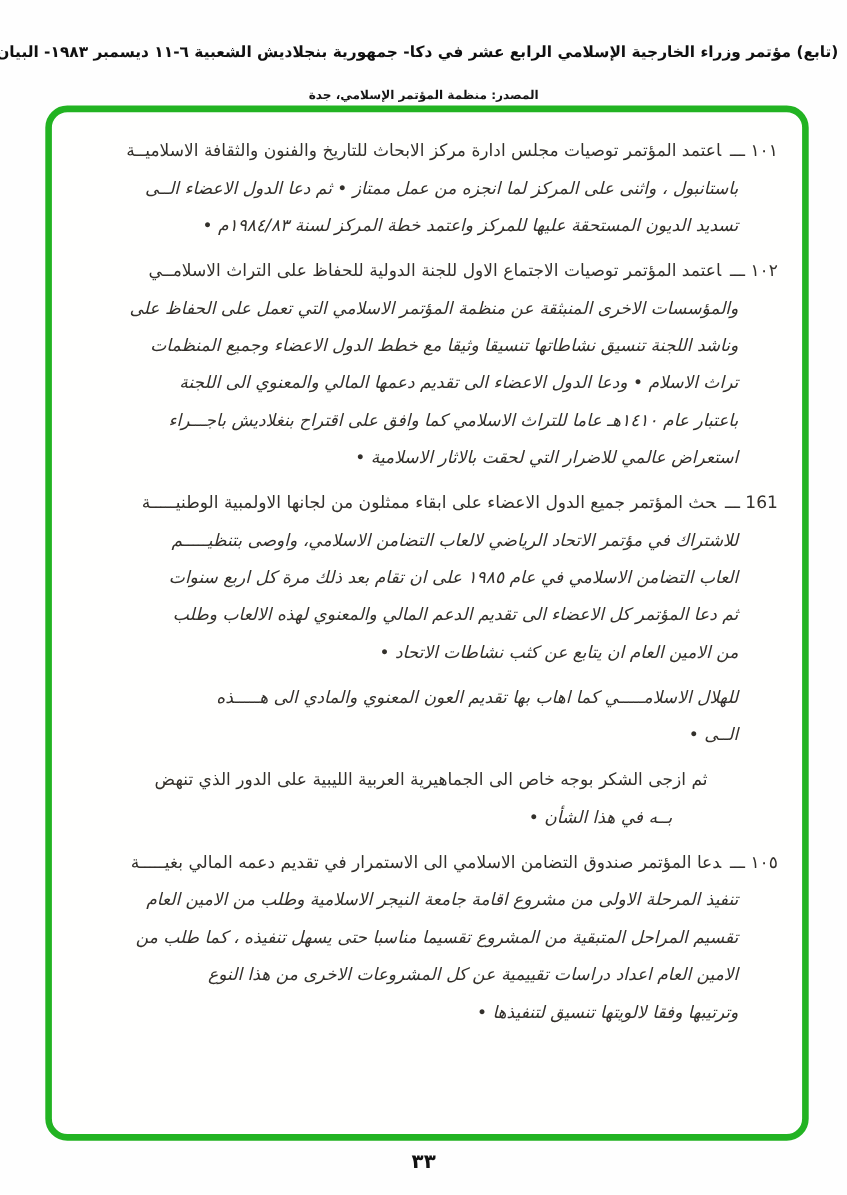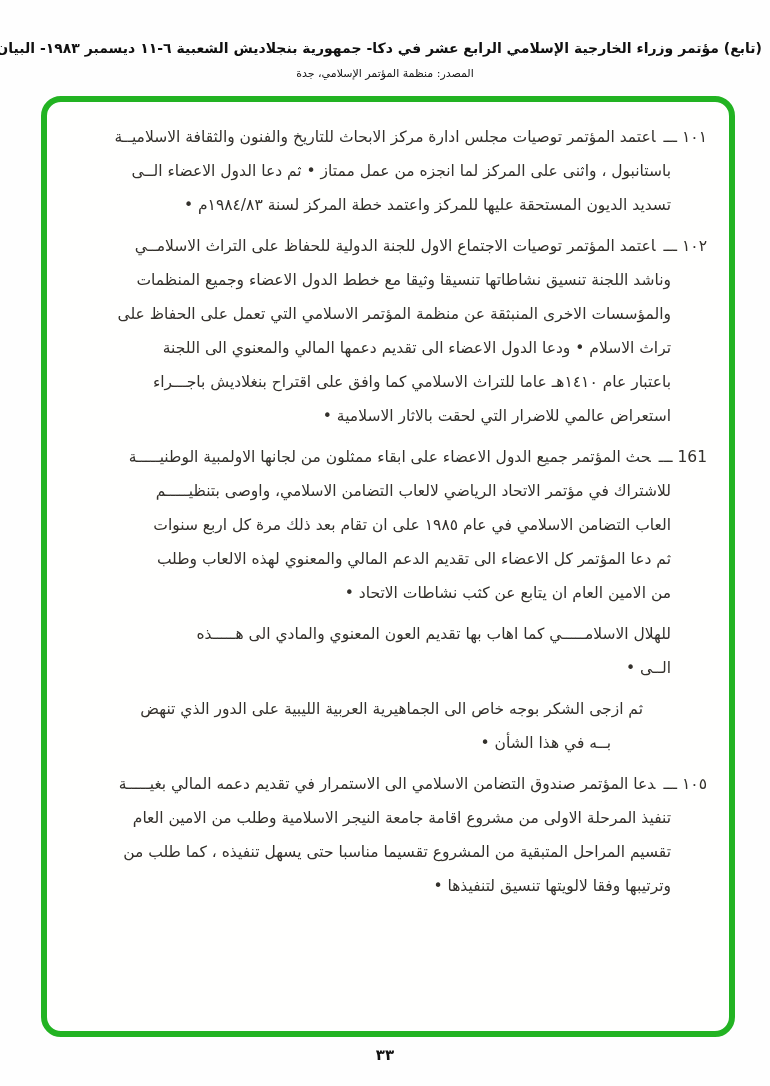--- a/index.html
+++ b/index.html
@@ -11,48 +11,48 @@
   
   .header{
     position:absolute;top:38px;left:0;right:0;
     text-align:center;direction:rtl;color:#101010;
   }
   .header-title{
     font-size:14px;font-weight:bold;letter-spacing:0;line-height:20px;
     padding:0 8px;white-space:nowrap;
   }
   .header-source{
-    font-size:11px;font-weight:normal;margin-top:9px;color:#151515;
+    font-size:11px;font-weight:bold;margin-top:22px;color:#151515;
   }
   
   .frame{
     position:absolute;left:41px;top:96px;
     width:694px;height:941px;box-sizing:border-box;
     border:6px solid #22b322;border-radius:20px;
     background:#fffffe;
     padding:18px 22px 10px 16px;
     overflow:hidden;
   }
   
   .doc{
     direction:rtl;text-align:right;
     font-size:15.5px;line-height:34px;color:#33302b;
     height:100%;overflow:hidden;
     font-family:"DejaVu Sans", sans-serif;
   }
   .para{margin:0 0 7px 0;}
   .line{white-space:nowrap;}
-  .line.cont{padding-right:36px;}
+  .line.cont{padding-right:36px;font-style:italic;}
   .pnum{letter-spacing:2px;margin-left:8px;}
   .para.sub .line.first{padding-right:64px;}
   .para.sub .line.cont{padding-right:96px;}
   
   .pagenum{
     position:absolute;top:1046px;left:0;right:0;
-    text-align:center;font-size:15px;font-weight:bold;color:#111;
+    text-align:center;font-size:18px;font-weight:bold;color:#111;
     letter-spacing:4px;
   }
 </style>
 </head>
 <body>
 
 <div class="page">
 
   <div class="header">
     <div class="header-title">(تابع) مؤتمر وزراء الخارجية الإسلامي الرابع عشر في دكا- جمهورية بنجلاديش الشعبية ٦-١١ ديسمبر ١٩٨٣- البيان الختامي</div>
@@ -63,22 +63,22 @@
     <div class="doc">
 
       <div class="para">
         <div class="line first"><span class="pnum">١٠١ ـــ</span><span>اعتمد المؤتمر توصيات مجلس ادارة مركز الابحاث للتاريخ والفنون والثقافة الاسلاميــة</span></div>
         <div class="line cont">باستانبول ، واثنى على المركز لما انجزه من عمل ممتاز • ثم دعا الدول الاعضاء الــى</div>
         <div class="line cont">تسديد الديون المستحقة عليها للمركز واعتمد خطة المركز لسنة ١٩٨٤/٨٣م •</div>
       </div>
 
       <div class="para">
         <div class="line first"><span class="pnum">١٠٢ ـــ</span><span>اعتمد المؤتمر توصيات الاجتماع الاول للجنة الدولية للحفاظ على التراث الاسلامــي</span></div>
+        <div class="line cont">والمؤسسات الاخرى المنبثقة عن منظمة المؤتمر الاسلامي التي تعمل على الحفاظ على</div>
         <div class="line cont">وناشد اللجنة تنسيق نشاطاتها تنسيقا وثيقا مع خطط الدول الاعضاء وجميع المنظمات</div>
-        <div class="line cont">والمؤسسات الاخرى المنبثقة عن منظمة المؤتمر الاسلامي التي تعمل على الحفاظ على</div>
         <div class="line cont">تراث الاسلام • ودعا الدول الاعضاء الى تقديم دعمها المالي والمعنوي الى اللجنة</div>
         <div class="line cont">باعتبار عام ١٤١٠هـ عاما للتراث الاسلامي كما وافق على اقتراح بنغلاديش باجـــراء</div>
         <div class="line cont">استعراض عالمي للاضرار التي لحقت بالاثار الاسلامية •</div>
       </div>
 
       <div class="para">
         <div class="line first"><span class="pnum">161 ـــ</span><span>حث المؤتمر جميع الدول الاعضاء على ابقاء ممثلون من لجانها الاولمبية الوطنيـــــة</span></div>
         <div class="line cont">للاشتراك في مؤتمر الاتحاد الرياضي لالعاب التضامن الاسلامي، واوصى بتنظيـــــم</div>
         <div class="line cont">العاب التضامن الاسلامي في عام ١٩٨٥ على ان تقام بعد ذلك مرة كل اربع سنوات</div>
         <div class="line cont">ثم دعا المؤتمر كل الاعضاء الى تقديم الدعم المالي والمعنوي لهذه الالعاب وطلب</div>
@@ -92,20 +92,21 @@
 
       <div class="para sub">
         <div class="line first">ثم ازجى الشكر بوجه خاص الى الجماهيرية العربية الليبية على الدور الذي تنهض</div>
         <div class="line cont">بــه في هذا الشأن •</div>
       </div>
 
       <div class="para">
         <div class="line first"><span class="pnum">١٠٥ ـــ</span><span>دعا المؤتمر صندوق التضامن الاسلامي الى الاستمرار في تقديم دعمه المالي بغيـــــة</span></div>
         <div class="line cont">تنفيذ المرحلة الاولى من مشروع اقامة جامعة النيجر الاسلامية وطلب من الامين العام</div>
         <div class="line cont">تقسيم المراحل المتبقية من المشروع تقسيما مناسبا حتى يسهل تنفيذه ، كما طلب من</div>
+        <div class="line cont">الامين العام اعداد دراسات تقييمية عن كل المشروعات الاخرى من هذا النوع</div>
         <div class="line cont">وترتيبها وفقا لالويتها تنسيق لتنفيذها •</div>
       </div>
 
     </div>
   </div>
 
   <div class="pagenum">٣٣</div>
 
 </div>
 

